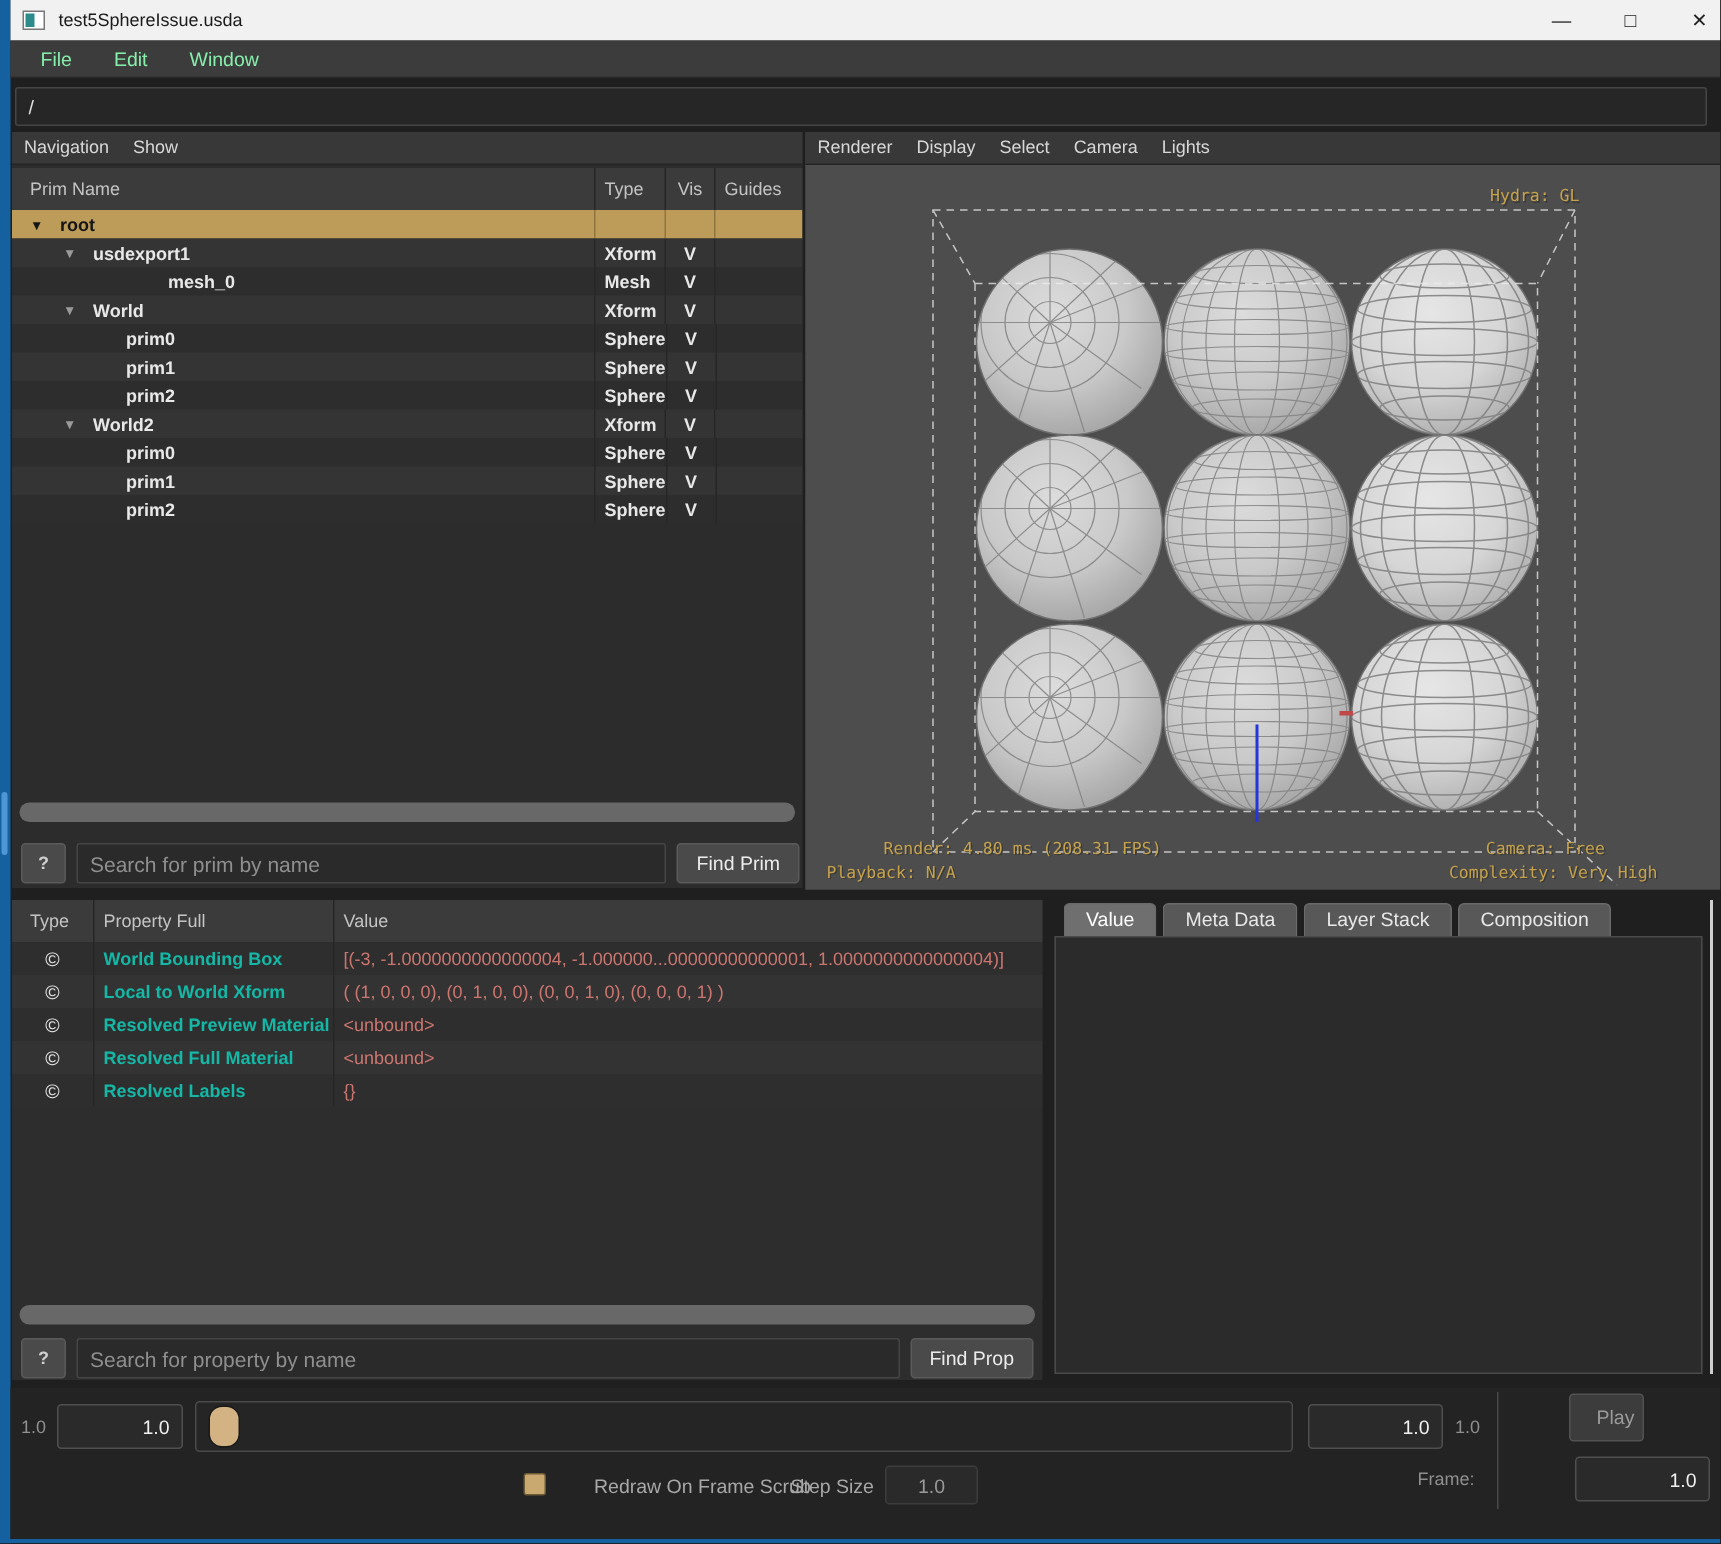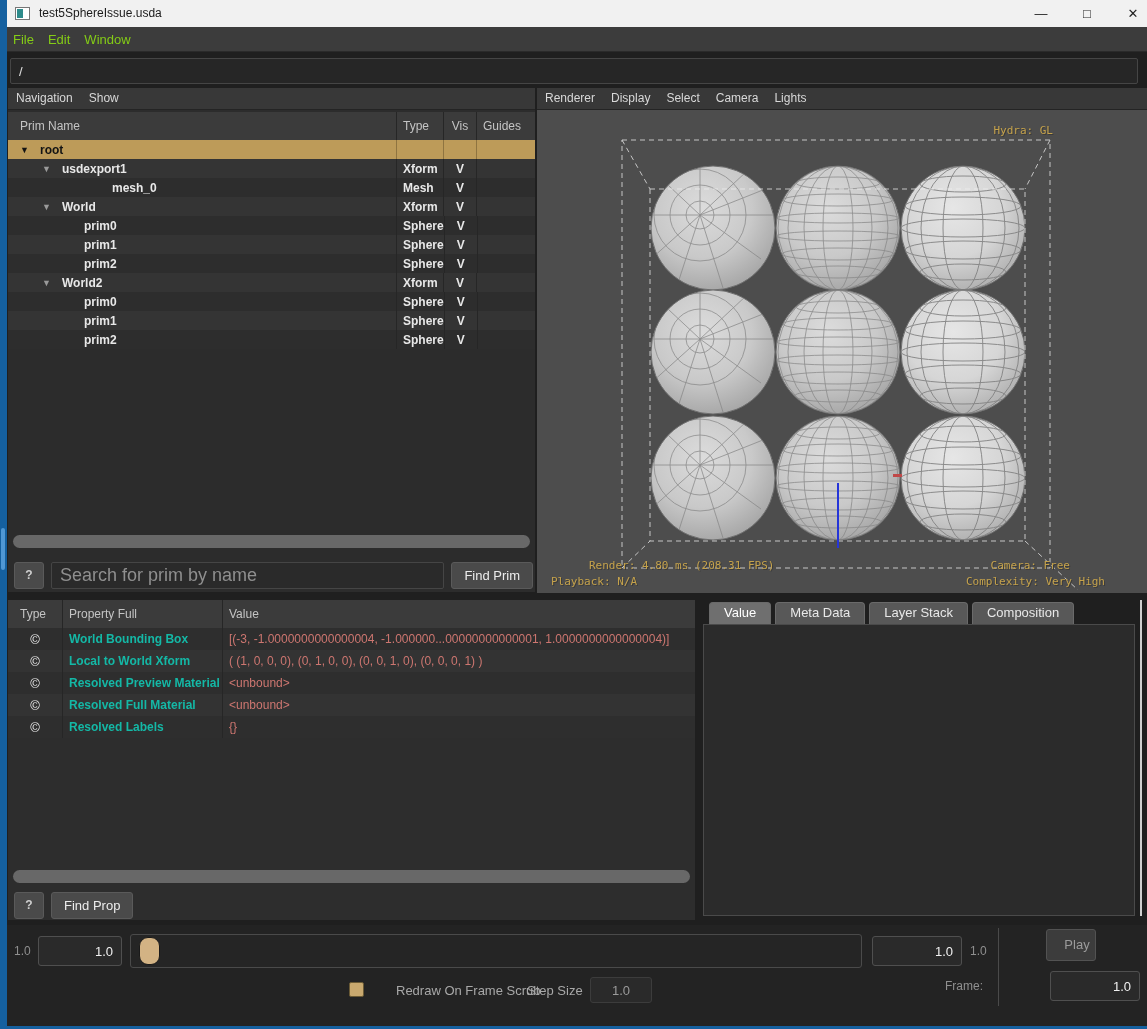--- a/index.html
+++ b/index.html
@@ -11,21 +11,21 @@
   #border-left-hl{position:absolute;left:1px;top:528px;width:4px;height:42px;background:#4f97d4;border-radius:2px;}
   #border-bottom{position:absolute;left:0;top:1026px;width:1147px;height:3px;background:#15609f;}
   #titlebar{position:absolute;left:7px;top:0;width:1140px;height:27px;background:#f1f1f1;color:#1a1a1a;font-size:12px;}
   #app-icon{position:absolute;left:8px;top:7px;width:15px;height:13px;background:#fff;border:1px solid #777;}
   #app-icon i{position:absolute;left:1px;top:1px;width:6px;height:9px;background:#2e8b8b;}
   #title-text{position:absolute;left:32px;top:6px;}
   .winbtn{position:absolute;top:0;width:44px;height:27px;text-align:center;line-height:27px;color:#222;font-size:13px;}
   #btn-min{left:1012px;} #btn-max{left:1058px;} #btn-close{left:1104px;}
 
   #menubar{position:absolute;left:7px;top:27px;width:1140px;height:25px;background:#3c3c3c;border-bottom:1px solid #2a2a2a;}
-  #menubar span{display:inline-block;padding:5px 8px 0 6px;color:#84cc16;font-size:13px;}
+  #menubar span{display:inline-block;padding:5px 8px 0 20px;color:#86efac;font-size:13px;}
   #pathbar{position:absolute;left:10px;top:58px;width:1128px;height:26px;background:#262626;border:1px solid #454545;border-radius:2px;color:#e0e0e0;font-size:13px;padding:4px 8px;}
 
   
   .pmenu{position:absolute;left:0;top:0;right:0;height:22px;background:#383838;border-bottom:1px solid #242424;}
   .pmenu span{display:inline-block;padding:3px 8px 0 8px;color:#d8d8d8;font-size:12px;}
 
   #tree-panel{position:absolute;left:8px;top:88px;width:527px;height:504px;background:#2c2c2c;}
   #tree-header{position:absolute;left:0;top:24px;width:527px;height:28px;background:#3b3b3b;display:flex;color:#c4c4c4;font-size:12px;}
   #tree-header .c-name{padding-left:12px;}
   .c-name{flex:0 0 388px;display:flex;align-items:center;overflow:hidden;white-space:nowrap;}
@@ -38,21 +38,21 @@
   .tree-row.sel{background:#bd9b59;color:#141414;}
   .tree-row.sel .c-type,.tree-row.sel .c-vis,.tree-row.sel .c-guides{border-left-color:#8f7440;}
   .arrow{display:inline-block;width:20px;font-size:9px;color:#9a9a9a;text-align:left;}
   .tree-row.sel .arrow{color:#141414;}
   .spacer{display:inline-block;width:20px;}
   .hscroll{position:absolute;height:13px;border-radius:7px;background:#686868;}
   #tree-scroll{left:5px;top:447px;width:517px;}
   .search-row{position:absolute;display:flex;gap:7px;}
   #tree-search{left:6px;top:474px;width:519px;height:27px;}
   .help-btn{flex:0 0 30px;background:#4a4a4a;border:1px solid #5a5a5a;border-radius:3px;color:#d0d0d0;text-align:center;line-height:25px;font-size:12px;font-weight:bold;}
-  .search-input{flex:1;background:#2a2a2a;border:1px solid #454545;border-radius:2px;color:#e8e8e8;font-size:18px;padding:0 8px;}
+  .search-input{flex:1;background:#2a2a2a;border:1px solid #454545;border-radius:2px;color:#e8e8e8;font-size:14px;padding:0 8px;}
   .search-input::placeholder{color:#8f8f8f;}
   .find-btn{flex:0 0 auto;background:#4a4a4a;border:1px solid #5a5a5a;border-radius:3px;color:#ececec;font-size:13px;padding:0 12px;line-height:25px;}
 
   #view-panel{position:absolute;left:537px;top:88px;width:610px;height:505px;background:#4d4d4d;}
   #view-canvas{position:absolute;left:0;top:22px;width:610px;height:483px;background:#4d4d4d;}
   .hud{position:absolute;font-family:"DejaVu Sans Mono",monospace;font-size:11px;color:#c5a24b;text-shadow:1px 1px 0 #3a3a3a;white-space:pre;}
 
   #prop-panel{position:absolute;left:8px;top:600px;width:687px;height:320px;background:#2d2d2d;}
   #prop-header{position:absolute;left:0;top:0;width:687px;height:28px;background:#3b3b3b;display:flex;color:#c4c4c4;font-size:12px;}
   .p-type{flex:0 0 54px;padding-left:12px;display:flex;align-items:center;}
@@ -358,20 +358,21 @@
         </div>
         <div class="prop-row">
           <div class="p-type">©</div>
           <div class="p-name">Resolved Labels</div>
           <div class="p-value">{}</div>
         </div>
       </div>
     <div class="hscroll" id="prop-scroll"></div>
     <div class="search-row" id="prop-search">
       <div class="help-btn">?</div>
+      <input class="search-input" placeholder="Search for property by name" style="">
       <div class="find-btn">Find Prop</div>
     </div>
   </div>
 
   <div id="value-panel">
     <div id="value-tabs">
         <div class="tab active">Value</div>
         <div class="tab">Meta Data</div>
         <div class="tab">Layer Stack</div>
         <div class="tab">Composition</div>

